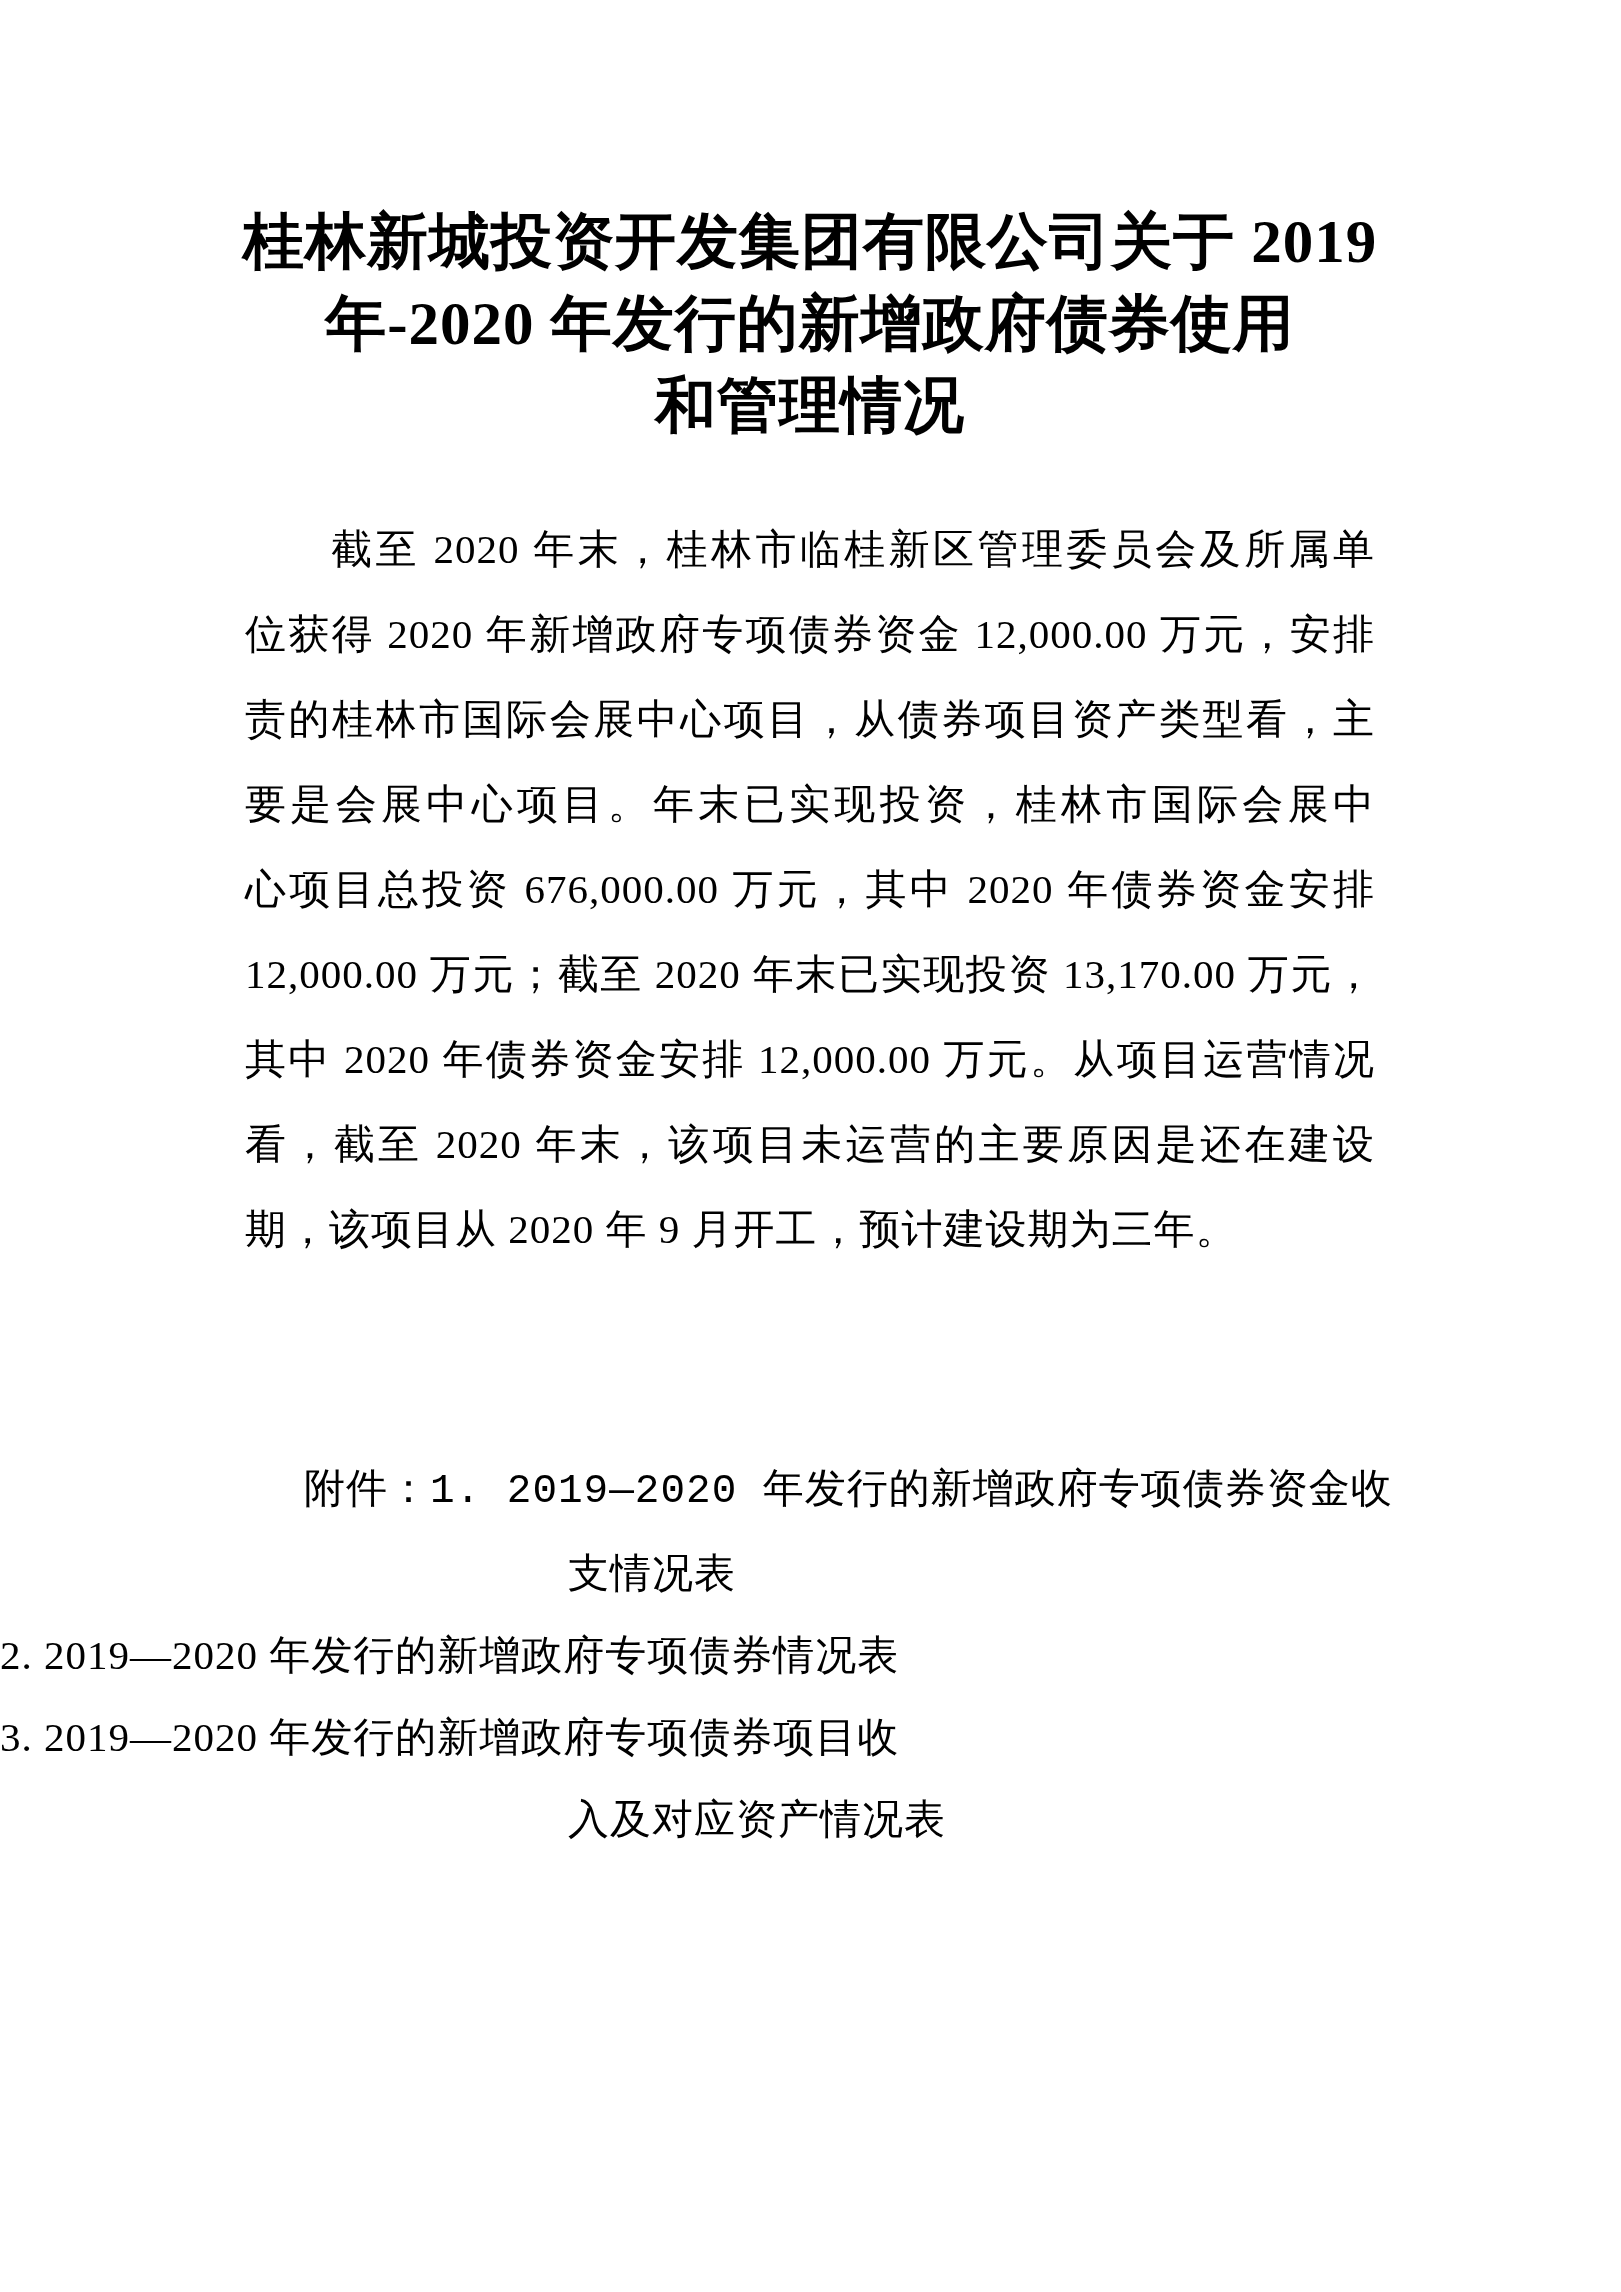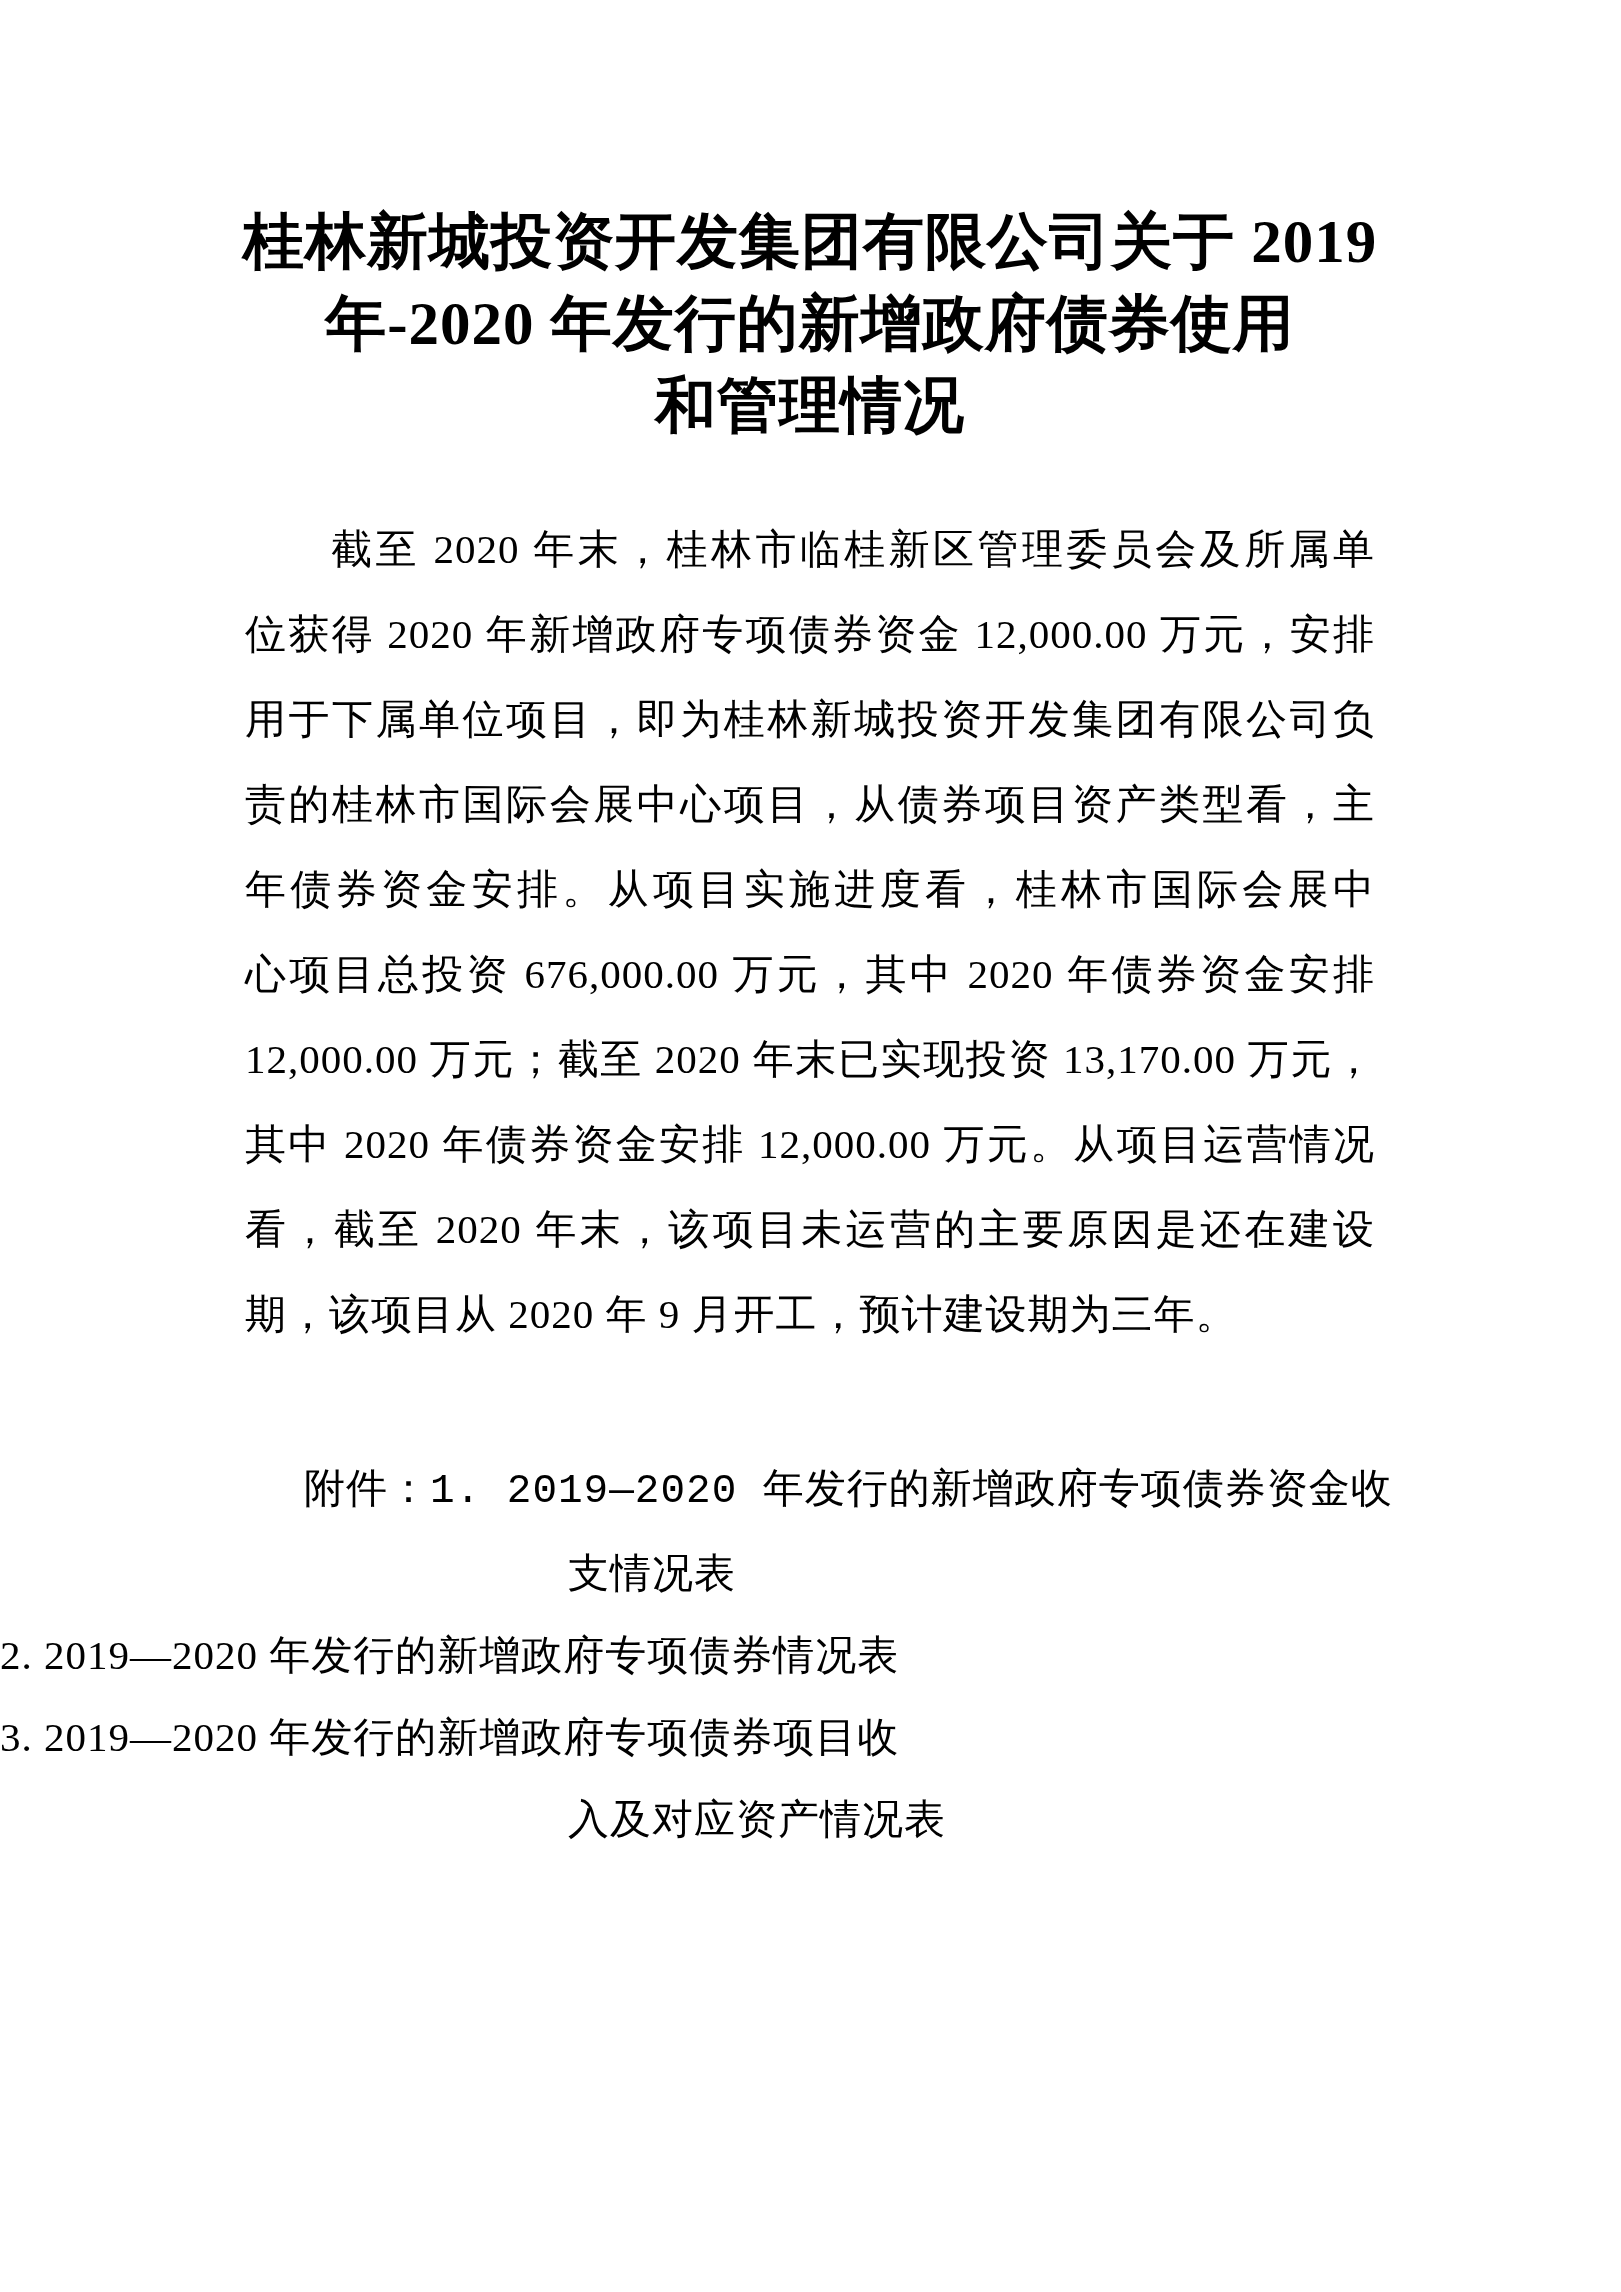--- a/index.html
+++ b/index.html
@@ -75,23 +75,22 @@
 
   <div class="doc-title">
     <div class="title-line">桂林新城投资开发集团有限公司关于 2019</div>
     <div class="title-line">年-2020 年发行的新增政府债券使用</div>
     <div class="title-line">和管理情况</div>
   </div>
 
   <div class="doc-body">
     <div class="body-line justify indent">截至 2020 年末，桂林市临桂新区管理委员会及所属单</div>
     <div class="body-line justify">位获得 2020 年新增政府专项债券资金 12,000.00 万元，安排</div>
-    <div class="body-line justify">用于下属单位项目，即为桂林新城投资开发集团有限公司负</div>
     <div class="body-line justify">责的桂林市国际会展中心项目，从债券项目资产类型看，主</div>
-    <div class="body-line justify">年债券资金安排。从项目实施进度看，桂林市国际会展中</div>
+    <div class="body-line justify">要是会展中心项目。年末已实现投资，桂林市国际会展中</div>
     <div class="body-line justify">心项目总投资 676,000.00 万元，其中 2020 年债券资金安排</div>
     <div class="body-line justify">12,000.00 万元；截至 2020 年末已实现投资 13,170.00 万元，</div>
     <div class="body-line justify">其中 2020 年债券资金安排 12,000.00 万元。从项目运营情况</div>
     <div class="body-line justify">看，截至 2020 年末，该项目未运营的主要原因是还在建设</div>
     <div class="body-line last-line">期，该项目从 2020 年 9 月开工，预计建设期为三年。</div>
   </div>
 
   <div class="doc-attachments">
     <div class="att-line first">
       <span>附件：</span><span>1. 2019—2020 年发行的新增政府专项债券资金收</span>

